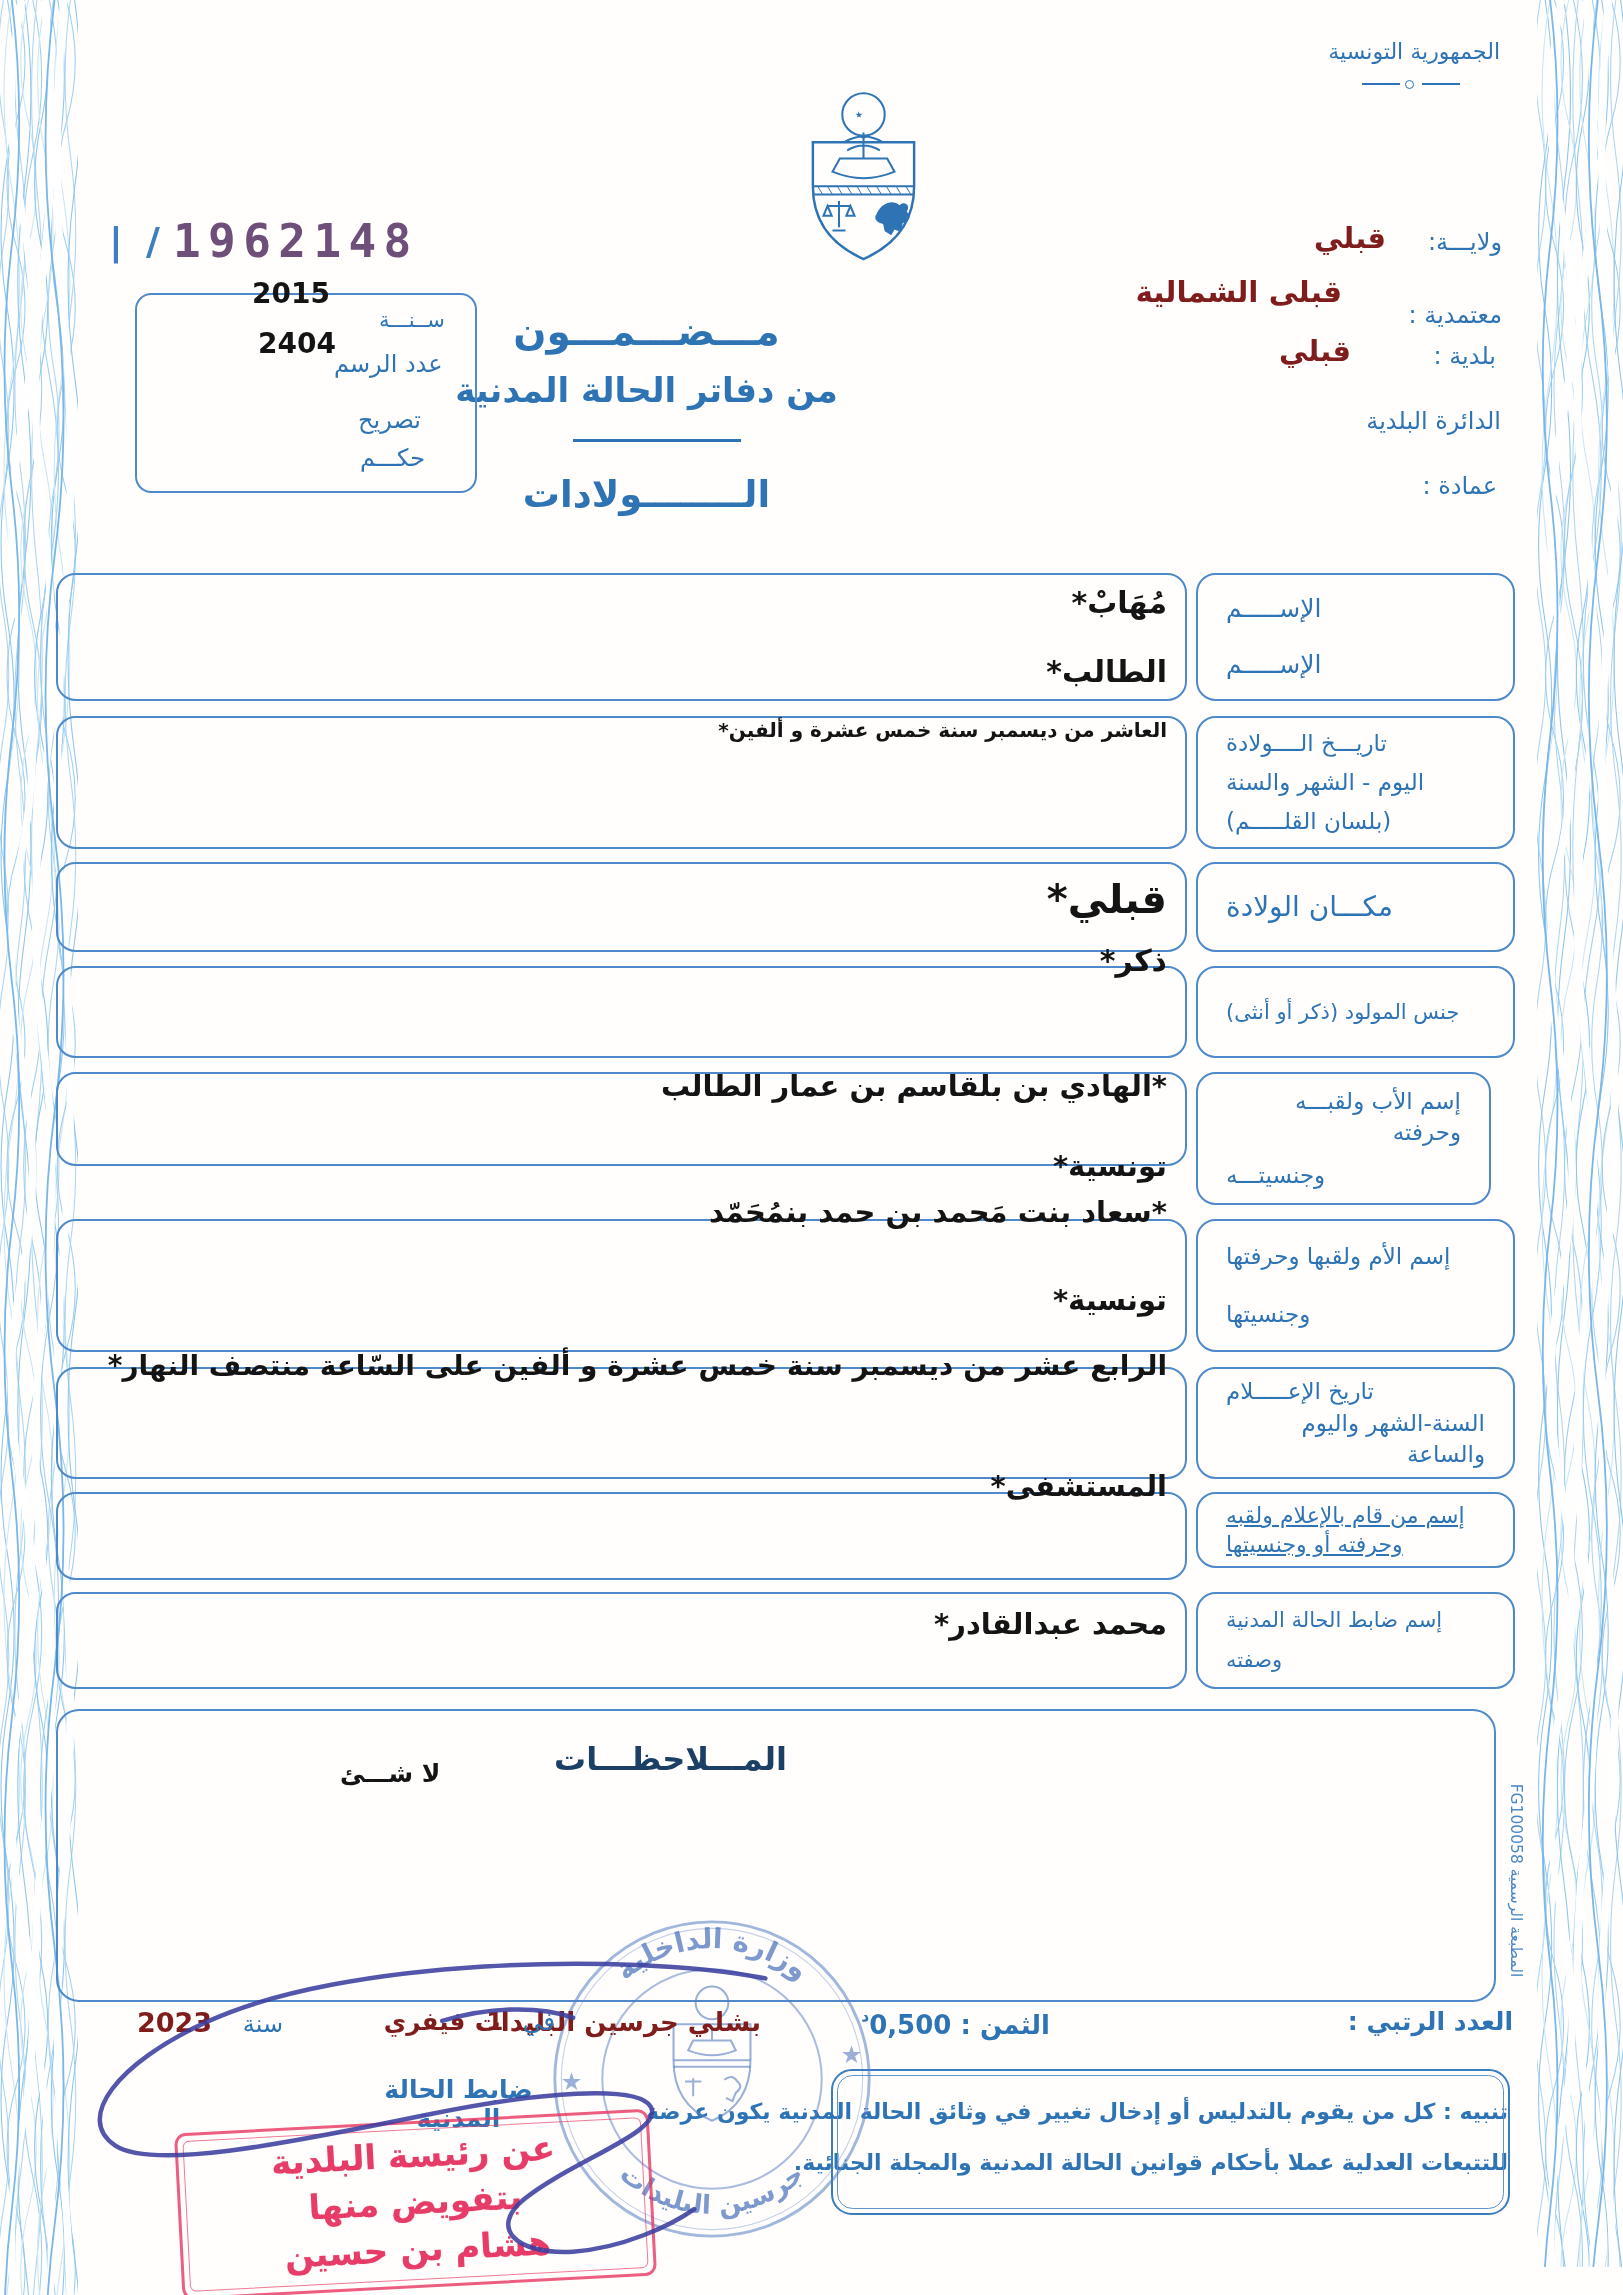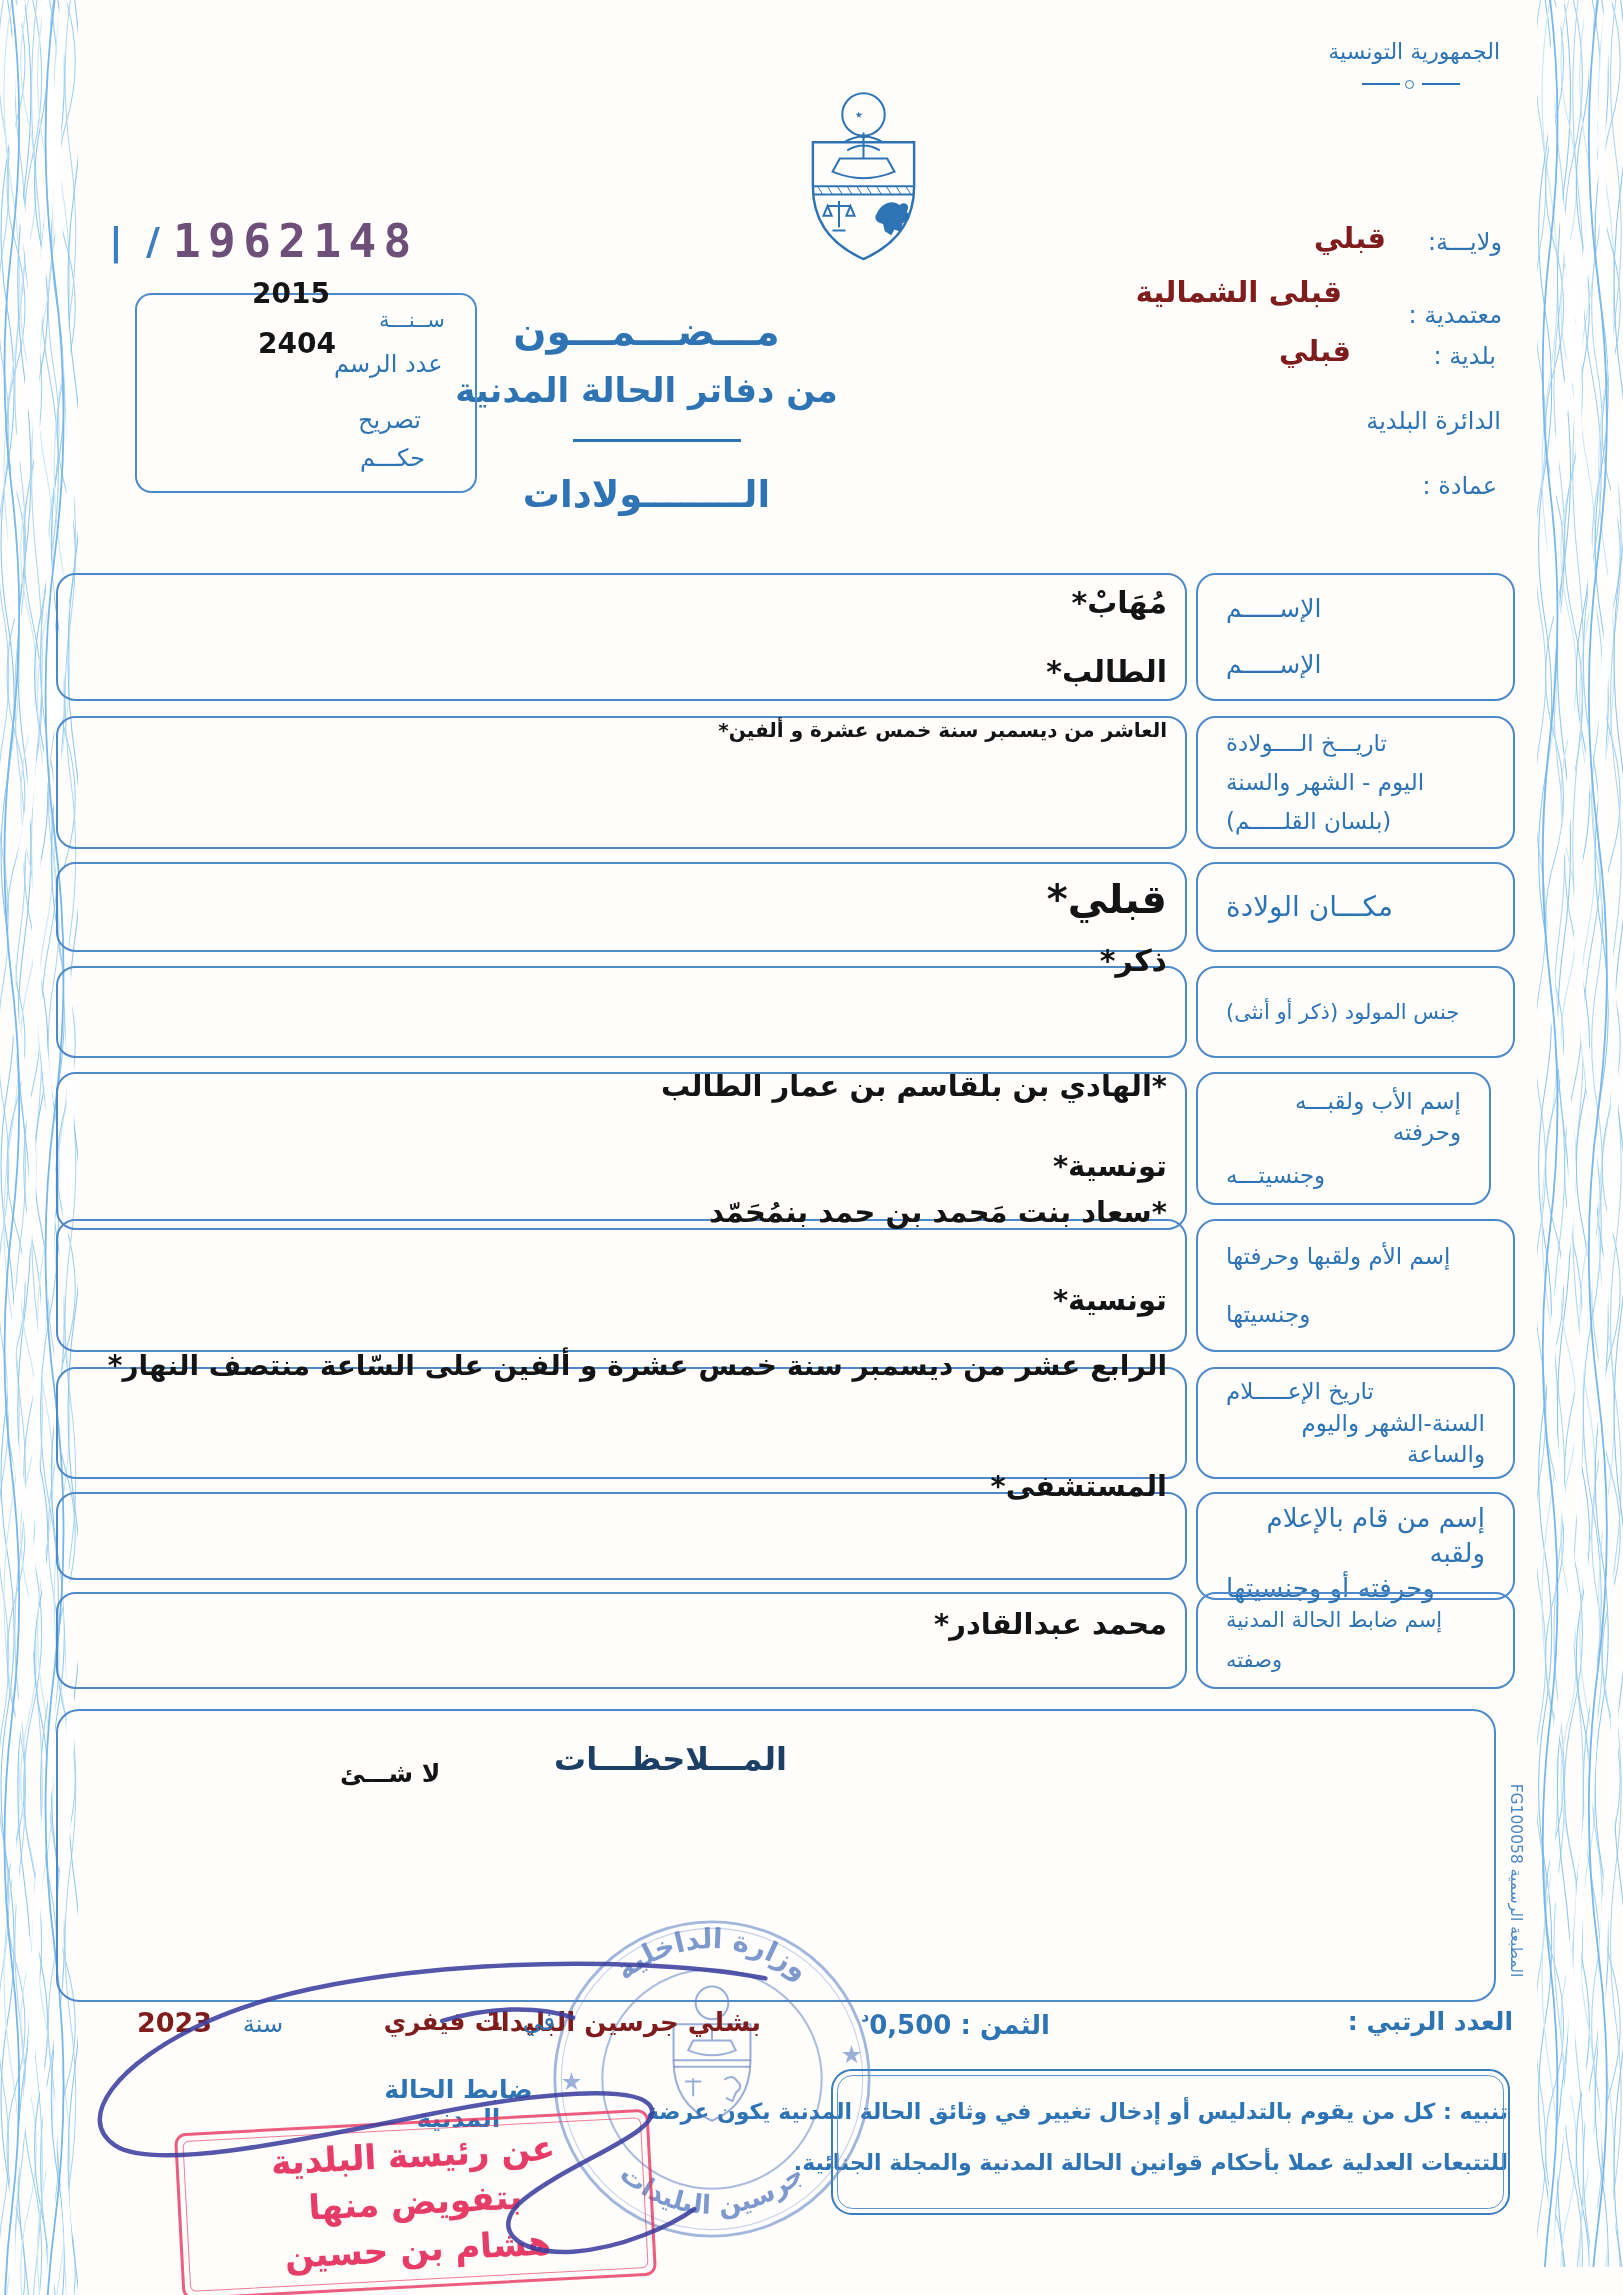--- a/index.html
+++ b/index.html
@@ -162,21 +162,21 @@
       </div>
       <div class="box labelbox" style="left: 1196px; top: 862px; width: 319px; height: 90px; font-size: 28px;">
         <div>مكـــان الولادة</div>
       </div>
       <div class="box" style="left: 56px; top: 966px; width: 1131px; height: 92px; overflow: visible;">
         <div class="val" style="top: -24.6px; font-size: 30px;">ذكر*</div>
       </div>
       <div class="box labelbox" style="left: 1196px; top: 966px; width: 319px; height: 92px; font-size: 21px;">
         <div>جنس المولود (ذكر أو أنثى)</div>
       </div>
-      <div class="box" style="left: 56px; top: 1072px; width: 1131px; height: 158px; overflow: visible;">
+      <div class="box" style="left: 56px; top: 1072px; width: 1131px; height: 94px; overflow: visible;">
         <div class="val" style="top: -4.9px; font-size: 29px;">*الهادي بن بلقاسم بن عمار الطالب</div>
         <div class="val" style="top: 75px; font-size: 29px;">تونسية*</div>
       </div>
       <div class="box labelbox" style="left: 1196px; top: 1072px; width: 295px; height: 133px; font-size: 23px;">
         <div>إسم الأب ولقبـــه وحرفته</div>
         <div>وجنسيتـــه</div>
       </div>
       <div class="box" style="left: 56px; top: 1219px; width: 1131px; height: 133px; overflow: visible;">
         <div class="val" style="top: -26px; font-size: 29px;">*سعاد بنت مَحمد بن حمد بنمُحَمّد</div>
         <div class="val" style="top: 62px; font-size: 29px;">تونسية*</div>
@@ -188,21 +188,21 @@
       <div class="box" style="left: 56px; top: 1367px; width: 1131px; height: 112px; overflow: visible;">
         <div class="val" style="top: -19.6px; font-size: 28px;">الرابع عشر من ديسمبر سنة خمس عشرة و ألفين على السّاعة منتصف النهار*</div>
       </div>
       <div class="box labelbox" style="left: 1196px; top: 1367px; width: 319px; height: 112px; font-size: 23px;">
         <div>تاريخ الإعـــــلام</div>
         <div>السنة-الشهر واليوم والساعة</div>
       </div>
       <div class="box" style="left: 56px; top: 1492px; width: 1131px; height: 88px; overflow: visible;">
         <div class="val" style="top: -24.6px; font-size: 29px;">المستشفى*</div>
       </div>
-      <div class="box labelbox" style="left: 1196px; top: 1492px; width: 319px; height: 108px; font-size: 26px;">
+      <div class="box labelbox" style="left: 1196px; top: 1492px; width: 319px; height: 76px; font-size: 22px; text-decoration: underline;">
         <div>إسم من قام بالإعلام ولقبه</div>
         <div>وحرفته أو وجنسيتها</div>
       </div>
       <div class="box" style="left: 56px; top: 1592px; width: 1131px; height: 97px; overflow: visible;">
         <div class="val" style="top: 13px; font-size: 29px;">محمد عبدالقادر*</div>
       </div>
       <div class="box labelbox" style="left: 1196px; top: 1592px; width: 319px; height: 97px; font-size: 21px;">
         <div>إسم ضابط الحالة المدنية</div>
         <div>وصفته</div>
       </div>

